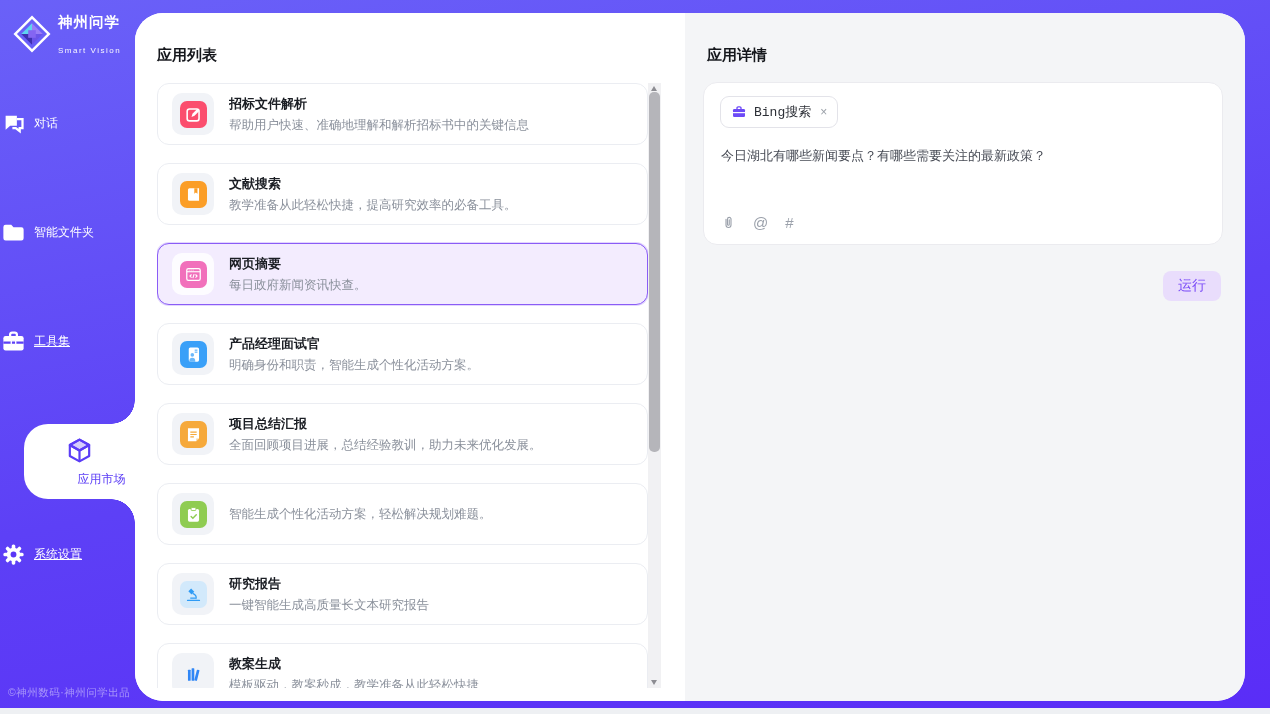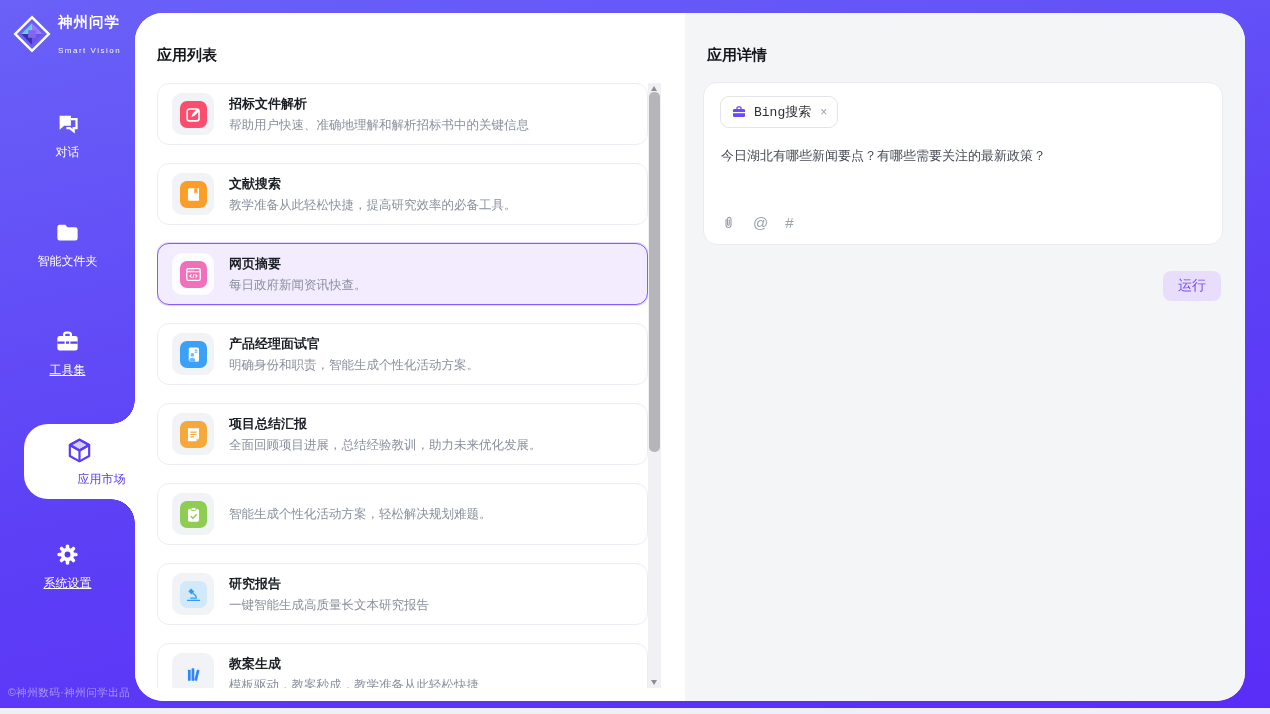--- a/index.html
+++ b/index.html
@@ -11,21 +11,21 @@
   .app-bg { position:absolute; left:0; top:0; width:1270px; height:708px;
     background:linear-gradient(168deg,#6a61f8 0%,#5d40f6 55%,#5a2df7 100%); }
 
   
   .sidebar { position:absolute; left:0; top:0; width:135px; height:708px; color:#fff; }
   .logo { position:absolute; left:13px; top:13px; display:flex; align-items:center; gap:7px; }
   .logo-mark { width:38px; height:38px; flex:0 0 auto; }
   .logo-name { font-size:14.5px; font-weight:bold; letter-spacing:1px; }
   .logo-sub { font-size:8px; letter-spacing:1.5px; margin-top:14px; opacity:.95; }
 
-  .nav-item { position:absolute; left:0; width:135px; display:flex; flex-direction:column;
+  .nav-item { position:absolute; left:0; width:135px; display:flex; 
     align-items:center; gap:7px; cursor:pointer; }
   .nav-item svg { width:27px; height:27px; }
   .nav-label { font-size:12px; color:#fff; }
   .nav-label.underlined { text-decoration:underline; }
 
   .nav-chat   { top:110px; }
   .nav-folder { top:219px; }
   .nav-tools  { top:328px; }
   .nav-gear   { top:541px; }
 

